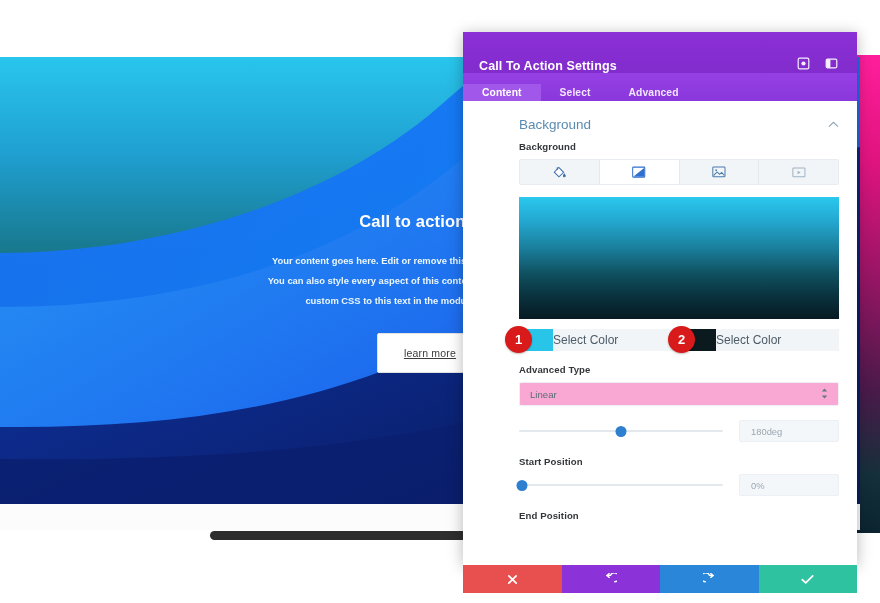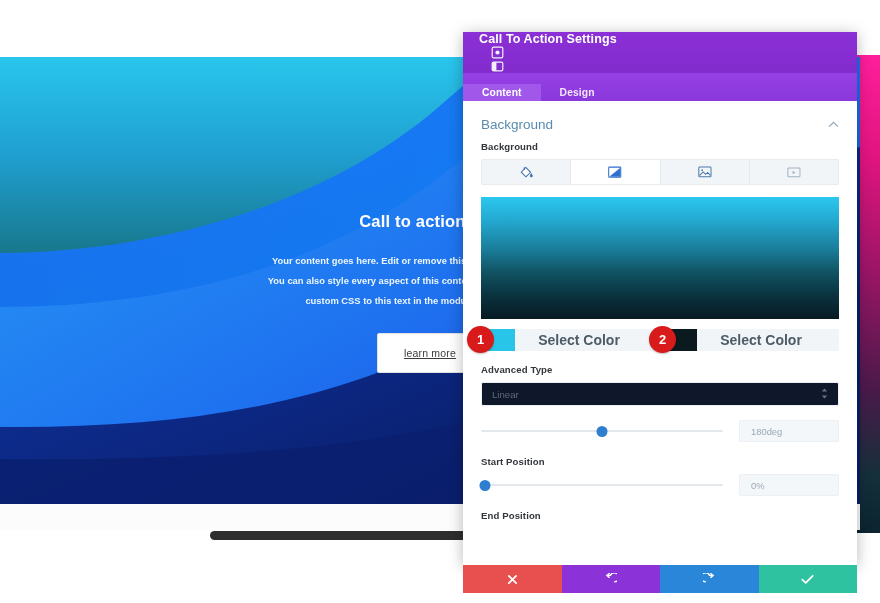--- a/index.html
+++ b/index.html
@@ -63,21 +63,21 @@
   }
 
   
   .modal {
     position: absolute; left: 463px; top: 32px; width: 394px; height: 533px;
     box-shadow: 0 2px 14px rgba(0,0,0,.28);
   }
   .modal-header {
     height: 41px; background: #8a2be2;
     background: linear-gradient(180deg, #8b2fd6 0%, #822ccd 100%);
-    display: flex; align-items: flex-start; padding: 0 16px; flex-direction: column;
+    display: flex; align-items: flex-end; padding: 0 16px;
   }
   .modal-title {
     color: #ffffff; font-size: 12.5px; font-weight: bold; flex: 1;
     letter-spacing: .1px;
   }
   .hdr-icon {
     width: 20px; height: 20px; display: flex; align-items: center;
     justify-content: center; margin-left: 8px; opacity: .92;
   }
   .hdr-icon svg { display: block; }
@@ -91,20 +91,21 @@
     display: flex; align-items: center; padding: 0 19px;
     color: #f3e6ff; font-size: 10.3px; font-weight: bold;
     letter-spacing: .1px;
     margin-top: 11px;
   }
   .tab.active { background: #a158ea; color: #ffffff; }
 
   .modal-body {
     height: 464px; background: #ffffff; position: relative;
     overflow: hidden;
+    padding-left: 38px;
   }
 
   .section-head {
     display: flex; align-items: center; justify-content: space-between;
     padding: 16px 18px 9px 18px;
   }
   .section-title { color: #5a8bb0; font-size: 13.5px; }
   .chevron-up { color: #8fa8bb; font-size: 11px; line-height: 1; }
 
   .field { padding: 0 18px; }
@@ -132,34 +133,34 @@
   }
 
   .color-row { display: flex; margin-bottom: 13px; gap: 0; }
   .color-cell {
     flex: 1; height: 22px; background: #f2f5f8;
     display: flex; align-items: center; position: relative;
   }
   .color-cell + .color-cell { margin-left: 6px; }
   .swatch { width: 34px; height: 22px; }
   .select-color-label {
-    flex: 1; text-align: center; color: #4c5b66;
-    font-size: 14px; font-weight: bold; padding-right: 14px;
+    flex: 1; text-align: left; color: #4c5b66;
+    font-size: 12px; font-weight: normal; padding-right: 14px;
   }
   .badge {
     position: absolute; left: -14px; top: -3px;
     width: 27px; height: 27px; border-radius: 50%;
     background: #d81a1a; color: #ffffff;
     font-size: 13px; font-weight: bold;
     display: flex; align-items: center; justify-content: center;
     box-shadow: 0 1px 2px rgba(0,0,0,.25); z-index: 5;
   }
 
   .select-box {
-    height: 24px; background: #0f172a; border: 1px solid #eceff3;
+    height: 24px; background: #f9a8d4; border: 1px solid #eceff3;
     border-radius: 2px; display: flex; align-items: center;
     padding: 0 10px; margin-bottom: 14px;
   }
   .select-value { flex: 1; color: #5c6b78; font-size: 9.6px; }
   .select-arrows { color: #6b7b88; font-size: 8px; line-height: 7px; text-align: center; }
 
   .slider-row { display: flex; align-items: center; margin-bottom: 14px; }
   .slider-track-wrap { flex: 1; position: relative; height: 16px; display: flex; align-items: center; }
   .slider-track { width: 100%; height: 2px; background: #e3e8ed; border-radius: 2px; }
   .slider-knob {
@@ -245,21 +246,22 @@
       <div class="hdr-icon">
         <svg width="13" height="13" viewBox="0 0 13 13" fill="none" stroke="#ffffff" stroke-width="1.2">
           <rect x="1.2" y="2.2" width="10.6" height="8.6" rx="1.2"></rect>
           <rect x="1.2" y="2.2" width="4.2" height="8.6" fill="#ffffff" stroke="none"></rect>
         </svg>
       </div>
     </div>
 
     <div class="modal-tabs">
       <div class="tab active">Content</div>
-      <div class="tab">Design</div>
+      <div class="tab">Select</div>
+      <div class="tab">Advanced</div>
     </div>
 
     <div class="modal-body">
 
       <div class="section-head">
         <div class="section-title">Background</div>
         <div class="chevron-up">
           <svg width="11" height="7" viewBox="0 0 11 7" fill="none" stroke="#90a6b6" stroke-width="1.2">
             <path d="M1 5.6 L5.5 1.4 L10 5.6"></path>
           </svg>

